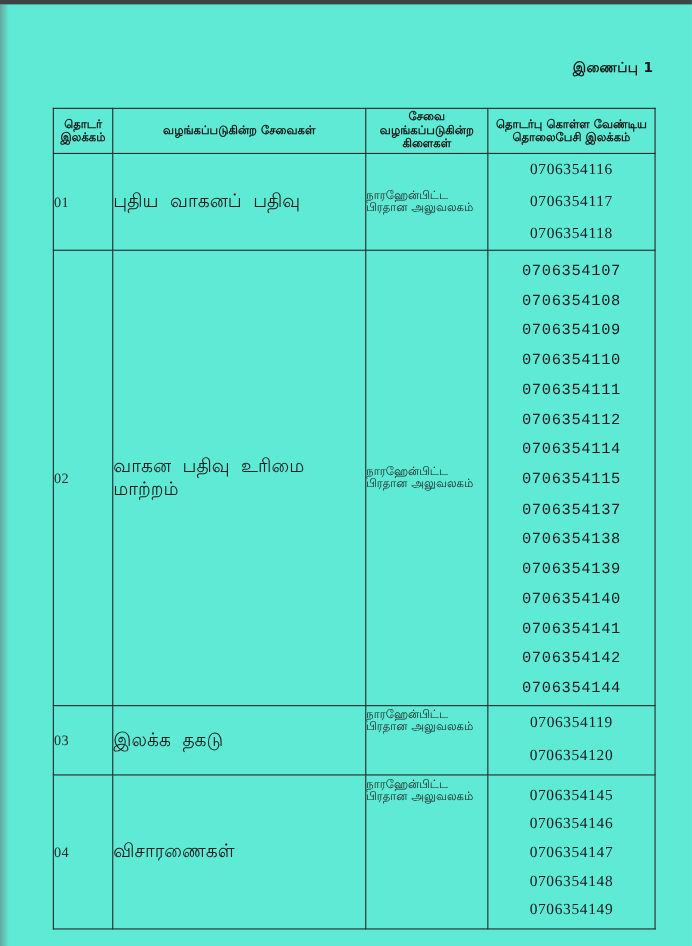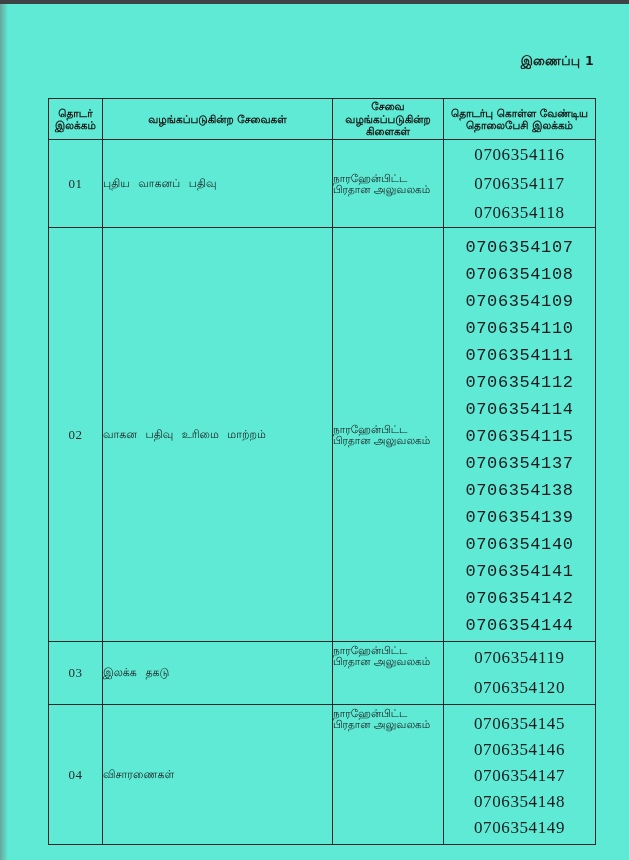--- a/index.html
+++ b/index.html
@@ -63,28 +63,28 @@
   thead th {
     height: 40px;
     font-size: 10.5px;
     font-weight: bold;
     line-height: 12.5px;
     text-align: center;
     padding: 2px 3px;
     color: #141414;
   }
   td.serial {
-    text-align: center;
+    text-align: left;
     font-family: "Liberation Serif", "DejaVu Serif", serif;
     font-size: 13px;
     color: #2a2a2a;
     letter-spacing: 0.5px;
   }
   td.service {
-    font-size: 11px;
+    font-size: 17px;
     padding-left: 13px;
     padding-right: 6px;
     word-spacing: 5px;
     color: #1e1e1e;
   }
   td.branch {
     font-size: 10.5px;
     line-height: 11px;
     padding-left: 6px;
     padding-right: 14px;
@@ -95,21 +95,21 @@
     padding-top: 3px;
   }
   td.phone-cell { text-align: center; }
   .phone-list {
     display: flex;
     flex-direction: column;
     justify-content: space-around;
     align-items: center;
     height: 100%;
     font-family: "Liberation Serif", "DejaVu Serif", serif;
-    font-size: 17px;
+    font-size: 14px;
     letter-spacing: 0.6px;
     color: #1a1a1f;
   }
   
   tr.row-1 td { height: 87px; }
   tr.row-2 td { height: 413px; }
   tr.row-3 td { height: 59px; }
   tr.row-4 td { height: 136px; }
   tr.row-1 .phone-list { height: 87px; }
   tr.row-2 .phone-list { height: 406px; padding-top: 4px; font-family: Liberation Mono, monospace; }

